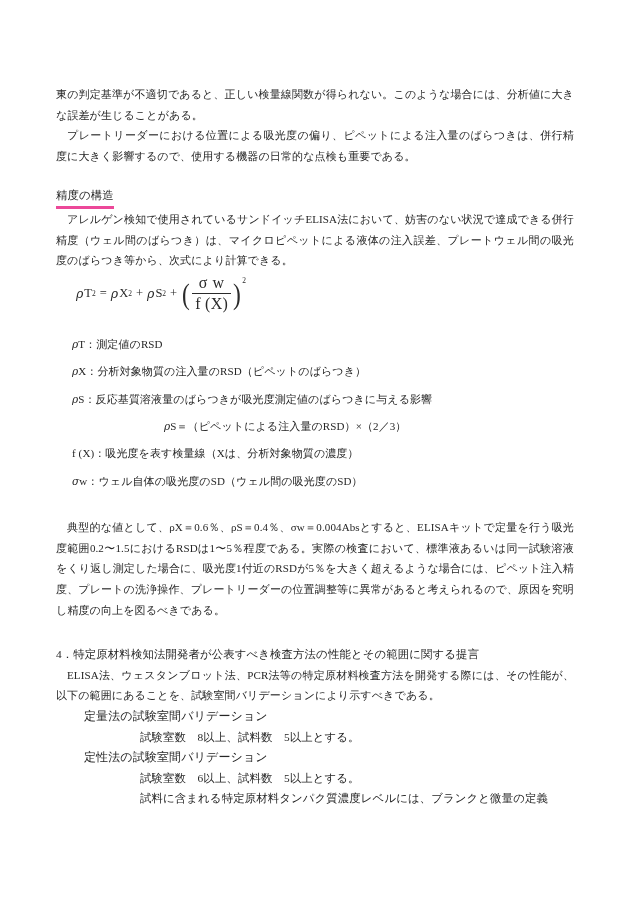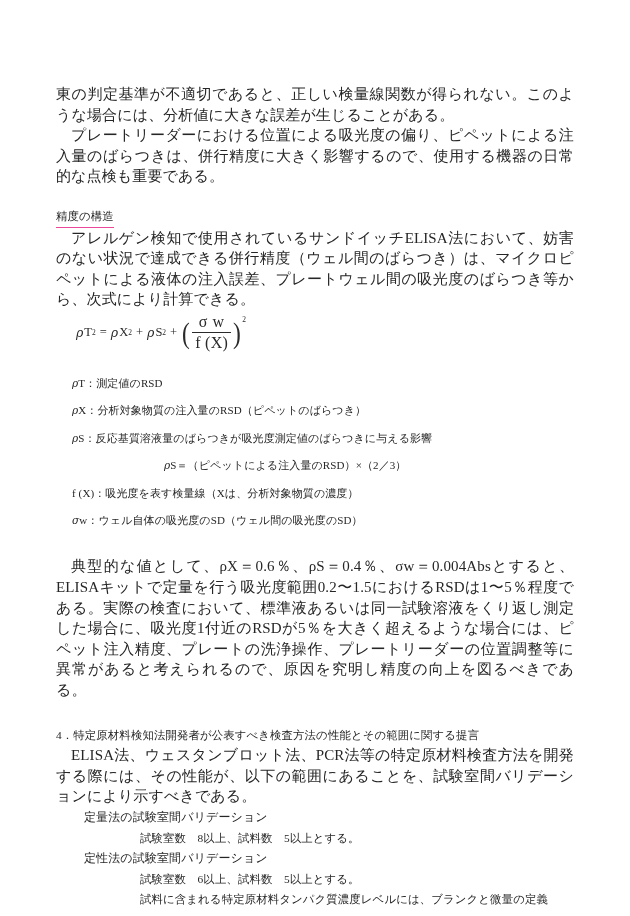--- a/index.html
+++ b/index.html
@@ -18,38 +18,38 @@
     overflow: hidden;
   }
   .content {
     position: absolute;
     left: 56px;
     top: 84px;
     width: 518px;
   }
   
   .para {
-    font-size: 15px;
+    font-size: 11px;
     line-height: 20.6px;
     text-align: justify;
     text-justify: inter-character;
     margin: 0;
     letter-spacing: 0.12px;
   }
   .para.indent1 { text-indent: 1em; }
   .block-gap-sm { height: 10px; }
   .block-gap-md { height: 18px; }
   .block-gap-lg { height: 24px; }
 
   .heading-ul {
     font-size: 11.4px;
     line-height: 20.6px;
     margin: 0;
     display: inline-block;
-    border-bottom: 1px solid #ec4899;
+    border-bottom: 3px solid #ec4899;
     padding-bottom: 0px;
     letter-spacing: 0.12px;
   }
   .heading-wrap { line-height: 20.6px; }
 
   .section-title {
     font-size: 11.4px;
     line-height: 20.6px;
     margin: 0;
     letter-spacing: 0.12px;

